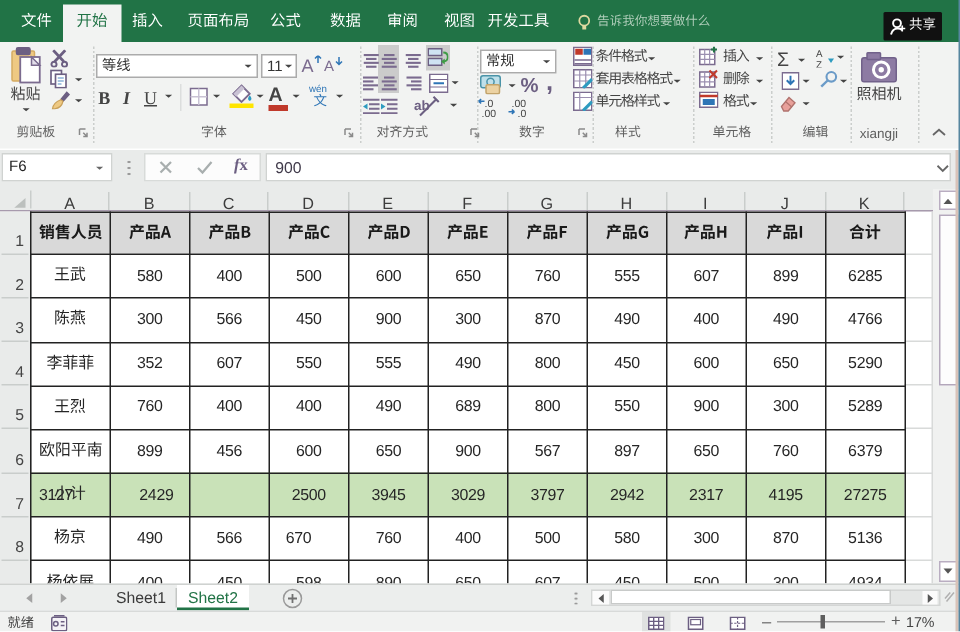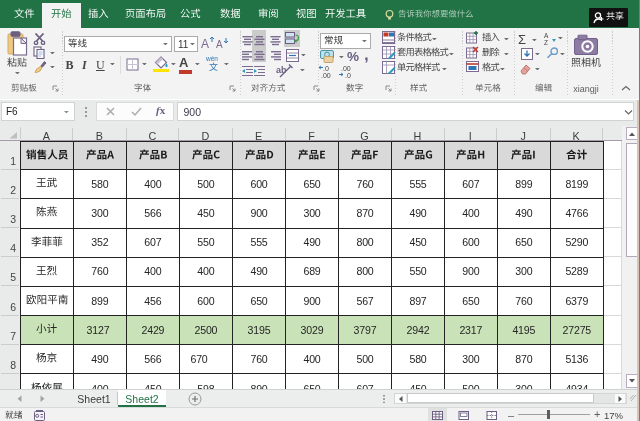--- a/index.html
+++ b/index.html
@@ -611,21 +611,21 @@
     </svg></div>
 <div style="position:absolute;left:39.9px;width:120px;top:177.7px;font:normal 10.6px 'Liberation Sans',sans-serif;color:#262626;text-align:center;letter-spacing:-0.2px;white-space:nowrap">580</div>
 <div style="position:absolute;left:92.9px;width:120px;top:177.7px;font:normal 10.6px 'Liberation Sans',sans-serif;color:#262626;text-align:center;letter-spacing:-0.2px;white-space:nowrap">400</div>
 <div style="position:absolute;left:145.9px;width:120px;top:177.7px;font:normal 10.6px 'Liberation Sans',sans-serif;color:#262626;text-align:center;letter-spacing:-0.2px;white-space:nowrap">500</div>
 <div style="position:absolute;left:199.0px;width:120px;top:177.7px;font:normal 10.6px 'Liberation Sans',sans-serif;color:#262626;text-align:center;letter-spacing:-0.2px;white-space:nowrap">600</div>
 <div style="position:absolute;left:252.0px;width:120px;top:177.7px;font:normal 10.6px 'Liberation Sans',sans-serif;color:#262626;text-align:center;letter-spacing:-0.2px;white-space:nowrap">650</div>
 <div style="position:absolute;left:305.0px;width:120px;top:177.7px;font:normal 10.6px 'Liberation Sans',sans-serif;color:#262626;text-align:center;letter-spacing:-0.2px;white-space:nowrap">760</div>
 <div style="position:absolute;left:358.0px;width:120px;top:177.7px;font:normal 10.6px 'Liberation Sans',sans-serif;color:#262626;text-align:center;letter-spacing:-0.2px;white-space:nowrap">555</div>
 <div style="position:absolute;left:410.8px;width:120px;top:177.7px;font:normal 10.6px 'Liberation Sans',sans-serif;color:#262626;text-align:center;letter-spacing:-0.2px;white-space:nowrap">607</div>
 <div style="position:absolute;left:463.8px;width:120px;top:177.7px;font:normal 10.6px 'Liberation Sans',sans-serif;color:#262626;text-align:center;letter-spacing:-0.2px;white-space:nowrap">899</div>
-<div style="position:absolute;left:516.8px;width:120px;top:177.7px;font:normal 10.6px 'Liberation Sans',sans-serif;color:#262626;text-align:center;letter-spacing:-0.2px;white-space:nowrap">8199</div>
+<div style="position:absolute;left:516.8px;width:120px;top:177.7px;font:normal 10.6px 'Liberation Sans',sans-serif;color:#262626;text-align:center;letter-spacing:-0.2px;white-space:nowrap">6285</div>
 <div style="position:absolute;left:36.3px;top:207.3px;width:21px;height:10.6px;line-height:0"><svg width="21.2" height="10.6" viewBox="0 0 21.2 10.6" style="overflow:visible">
       <g transform="translate(0,8.48) scale(0.010600,-0.010600)">
         <path d="M777 220C821 145 874 42 899 -18L964 16C937 74 882 174 837 248ZM459 244C433 170 381 77 327 17C342 6 367 -14 380 -27C439 39 495 139 530 224ZM79 797V-80H148V729H275C256 661 228 570 202 497C268 419 284 351 285 299C285 269 279 241 265 231C258 225 248 222 235 222C221 221 203 221 182 223C194 204 201 173 202 154C223 153 247 154 265 156C285 159 302 164 316 174C343 194 355 236 354 290C354 351 339 422 271 505C303 585 338 688 364 770L313 800L302 797ZM366 706V637H500C476 559 452 495 440 471C420 425 404 393 386 388C395 368 407 331 411 316C420 325 453 330 500 330H620V11C620 -2 617 -5 604 -6C590 -7 548 -7 499 -5C509 -27 519 -57 522 -77C588 -77 632 -76 658 -64C685 -52 693 -30 693 10V330H911L912 399H693V553H620V399H482C516 468 549 551 578 637H945V706H600C613 749 625 793 636 836L554 848C545 801 534 752 521 706ZM1426 434H1570V263H1426ZM1362 492V205H1635V492ZM1345 117C1358 56 1366 -23 1366 -72L1440 -61C1439 -14 1428 64 1414 124ZM1549 117C1576 56 1601 -23 1611 -72L1685 -56C1675 -8 1647 71 1619 129ZM1754 124C1805 60 1864 -28 1888 -82L1961 -50C1934 5 1874 90 1823 151ZM1165 147C1139 73 1092 -4 1040 -47L1110 -78C1165 -29 1211 53 1236 129ZM1322 840V761H1053V694H1322V555H1670V694H1951V761H1670V840H1600V761H1389V840ZM1600 694V613H1389V694ZM1051 259 1066 193 1223 248V170H1290V576H1223V493H1072V428H1223V311C1158 291 1097 271 1051 259ZM1891 516C1862 490 1818 462 1773 437V575H1704V273C1704 204 1720 185 1787 185C1799 185 1858 185 1871 185C1926 185 1943 214 1950 320C1931 325 1904 335 1890 347C1888 259 1883 247 1863 247C1852 247 1806 247 1796 247C1776 247 1773 250 1773 274V373C1829 398 1892 430 1941 464Z" fill="#262626"></path>
       </g>
     </svg></div>
 <div style="position:absolute;left:39.9px;width:120px;top:206.9px;font:normal 10.6px 'Liberation Sans',sans-serif;color:#262626;text-align:center;letter-spacing:-0.2px;white-space:nowrap">300</div>
 <div style="position:absolute;left:92.9px;width:120px;top:206.9px;font:normal 10.6px 'Liberation Sans',sans-serif;color:#262626;text-align:center;letter-spacing:-0.2px;white-space:nowrap">566</div>
 <div style="position:absolute;left:145.9px;width:120px;top:206.9px;font:normal 10.6px 'Liberation Sans',sans-serif;color:#262626;text-align:center;letter-spacing:-0.2px;white-space:nowrap">450</div>
 <div style="position:absolute;left:199.0px;width:120px;top:206.9px;font:normal 10.6px 'Liberation Sans',sans-serif;color:#262626;text-align:center;letter-spacing:-0.2px;white-space:nowrap">900</div>
 <div style="position:absolute;left:252.0px;width:120px;top:206.9px;font:normal 10.6px 'Liberation Sans',sans-serif;color:#262626;text-align:center;letter-spacing:-0.2px;white-space:nowrap">300</div>
@@ -677,24 +677,24 @@
 <div style="position:absolute;left:305.0px;width:120px;top:294.5px;font:normal 10.6px 'Liberation Sans',sans-serif;color:#262626;text-align:center;letter-spacing:-0.2px;white-space:nowrap">567</div>
 <div style="position:absolute;left:358.0px;width:120px;top:294.5px;font:normal 10.6px 'Liberation Sans',sans-serif;color:#262626;text-align:center;letter-spacing:-0.2px;white-space:nowrap">897</div>
 <div style="position:absolute;left:410.8px;width:120px;top:294.5px;font:normal 10.6px 'Liberation Sans',sans-serif;color:#262626;text-align:center;letter-spacing:-0.2px;white-space:nowrap">650</div>
 <div style="position:absolute;left:463.8px;width:120px;top:294.5px;font:normal 10.6px 'Liberation Sans',sans-serif;color:#262626;text-align:center;letter-spacing:-0.2px;white-space:nowrap">760</div>
 <div style="position:absolute;left:516.8px;width:120px;top:294.5px;font:normal 10.6px 'Liberation Sans',sans-serif;color:#262626;text-align:center;letter-spacing:-0.2px;white-space:nowrap">6379</div>
 <div style="position:absolute;left:36.3px;top:324.1px;width:21px;height:10.6px;line-height:0"><svg width="21.2" height="10.6" viewBox="0 0 21.2 10.6" style="overflow:visible">
       <g transform="translate(0,8.48) scale(0.010600,-0.010600)">
         <path d="M464 826V24C464 4 456 -2 436 -3C415 -4 343 -5 270 -2C282 -23 296 -59 301 -80C395 -81 457 -79 494 -66C530 -54 545 -31 545 24V826ZM705 571C791 427 872 240 895 121L976 154C950 274 865 458 777 598ZM202 591C177 457 121 284 32 178C53 169 86 151 103 138C194 249 253 430 286 577ZM1137 775C1193 728 1263 660 1295 617L1346 673C1312 714 1241 778 1186 823ZM1046 526V452H1205V93C1205 50 1174 20 1155 8C1169 -7 1189 -41 1196 -61C1212 -40 1240 -18 1429 116C1421 130 1409 162 1404 182L1281 98V526ZM1626 837V508H1372V431H1626V-80H1705V431H1959V508H1705V837Z" fill="#262626"></path>
       </g>
     </svg></div>
-<div style="position:absolute;left:46px;width:104px;top:323.7px;font:normal 10.6px 'Liberation Sans',sans-serif;color:#262626;text-align:center;letter-spacing:-0.2px;white-space:nowrap">3127</div>
-<div style="position:absolute;left:92.9px;width:120px;top:323.7px;font:normal 10.6px 'Liberation Sans',sans-serif;color:#262626;text-align:center;letter-spacing:-0.2px;white-space:nowrap">2429</div>
+<div style="position:absolute;left:26px;width:104px;top:323.7px;font:normal 10.6px 'Liberation Sans',sans-serif;color:#262626;text-align:left;letter-spacing:-0.2px;white-space:nowrap">3127</div>
+<div style="position:absolute;left:92.9px;width:120px;top:323.7px;font:normal 10.6px 'Liberation Sans',sans-serif;color:#262626;letter-spacing:-0.2px;white-space:nowrap">2429</div>
 <div style="position:absolute;left:145.9px;width:120px;top:323.7px;font:normal 10.6px 'Liberation Sans',sans-serif;color:#262626;text-align:center;letter-spacing:-0.2px;white-space:nowrap">2500</div>
-<div style="position:absolute;left:199.0px;width:120px;top:323.7px;font:normal 10.6px 'Liberation Sans',sans-serif;color:#262626;text-align:center;letter-spacing:-0.2px;white-space:nowrap">3195</div>
+<div style="position:absolute;left:199.0px;width:120px;top:323.7px;font:normal 10.6px 'Liberation Sans',sans-serif;color:#262626;text-align:center;letter-spacing:-0.2px;white-space:nowrap">3945</div>
 <div style="position:absolute;left:252.0px;width:120px;top:323.7px;font:normal 10.6px 'Liberation Sans',sans-serif;color:#262626;text-align:center;letter-spacing:-0.2px;white-space:nowrap">3029</div>
 <div style="position:absolute;left:305.0px;width:120px;top:323.7px;font:normal 10.6px 'Liberation Sans',sans-serif;color:#262626;text-align:center;letter-spacing:-0.2px;white-space:nowrap">3797</div>
 <div style="position:absolute;left:358.0px;width:120px;top:323.7px;font:normal 10.6px 'Liberation Sans',sans-serif;color:#262626;text-align:center;letter-spacing:-0.2px;white-space:nowrap">2942</div>
 <div style="position:absolute;left:410.8px;width:120px;top:323.7px;font:normal 10.6px 'Liberation Sans',sans-serif;color:#262626;text-align:center;letter-spacing:-0.2px;white-space:nowrap">2317</div>
 <div style="position:absolute;left:463.8px;width:120px;top:323.7px;font:normal 10.6px 'Liberation Sans',sans-serif;color:#262626;text-align:center;letter-spacing:-0.2px;white-space:nowrap">4195</div>
 <div style="position:absolute;left:516.8px;width:120px;top:323.7px;font:normal 10.6px 'Liberation Sans',sans-serif;color:#262626;text-align:center;letter-spacing:-0.2px;white-space:nowrap">27275</div>
 <div style="position:absolute;left:36.3px;top:353.1px;width:21px;height:10.6px;line-height:0"><svg width="21.2" height="10.6" viewBox="0 0 21.2 10.6" style="overflow:visible">
       <g transform="translate(0,8.48) scale(0.010600,-0.010600)">
         <path d="M182 840V647H48V577H175C148 441 90 282 33 197C45 179 63 146 72 125C113 188 152 290 182 397V-79H252V461C281 407 315 342 328 307L376 363C358 394 278 521 252 557V577H369V647H252V840ZM415 435C424 443 456 448 501 448H551C507 335 430 240 334 180C351 170 379 148 390 136C488 207 575 316 624 448H731C665 230 546 64 370 -37C386 -47 415 -68 427 -80C603 32 728 209 801 448H868C849 154 828 40 801 11C791 -1 782 -4 766 -3C748 -3 711 -3 669 1C681 -18 689 -49 690 -70C732 -72 772 -73 797 -70C826 -67 845 -59 865 -35C901 7 922 130 944 481C945 492 946 518 946 518H549C649 581 753 663 860 757L804 800L787 793H379V722H707C618 644 521 577 488 556C448 531 410 510 383 506C394 487 409 452 415 435ZM1262 495H1743V334H1262ZM1685 167C1751 100 1832 5 1869 -52L1934 -8C1894 49 1811 139 1746 205ZM1235 204C1196 136 1119 52 1052 -2C1068 -13 1094 -34 1107 -49C1178 10 1257 99 1308 177ZM1415 824C1436 791 1459 751 1476 716H1065V642H1937V716H1564C1547 753 1514 808 1487 848ZM1188 561V267H1464V8C1464 -6 1460 -10 1441 -11C1423 -11 1361 -12 1292 -10C1303 -31 1313 -60 1318 -81C1406 -82 1463 -82 1498 -70C1533 -59 1543 -38 1543 7V267H1822V561Z" fill="#262626"></path>
       </g>

